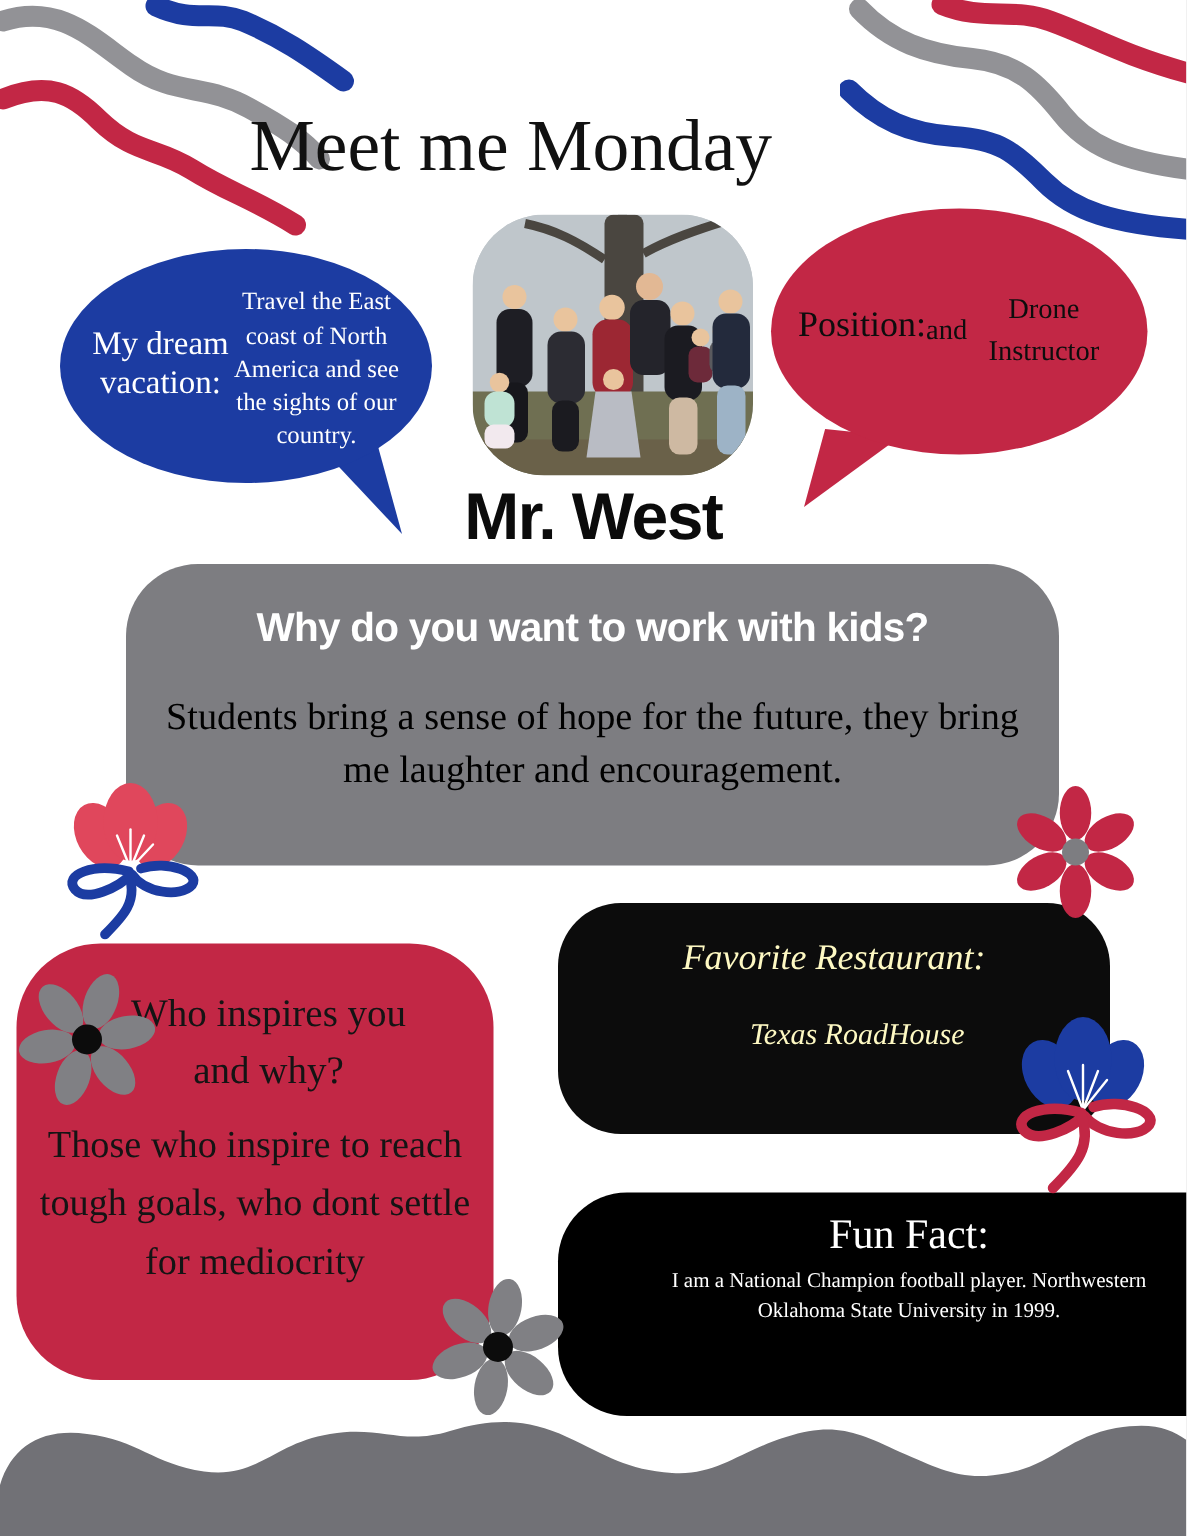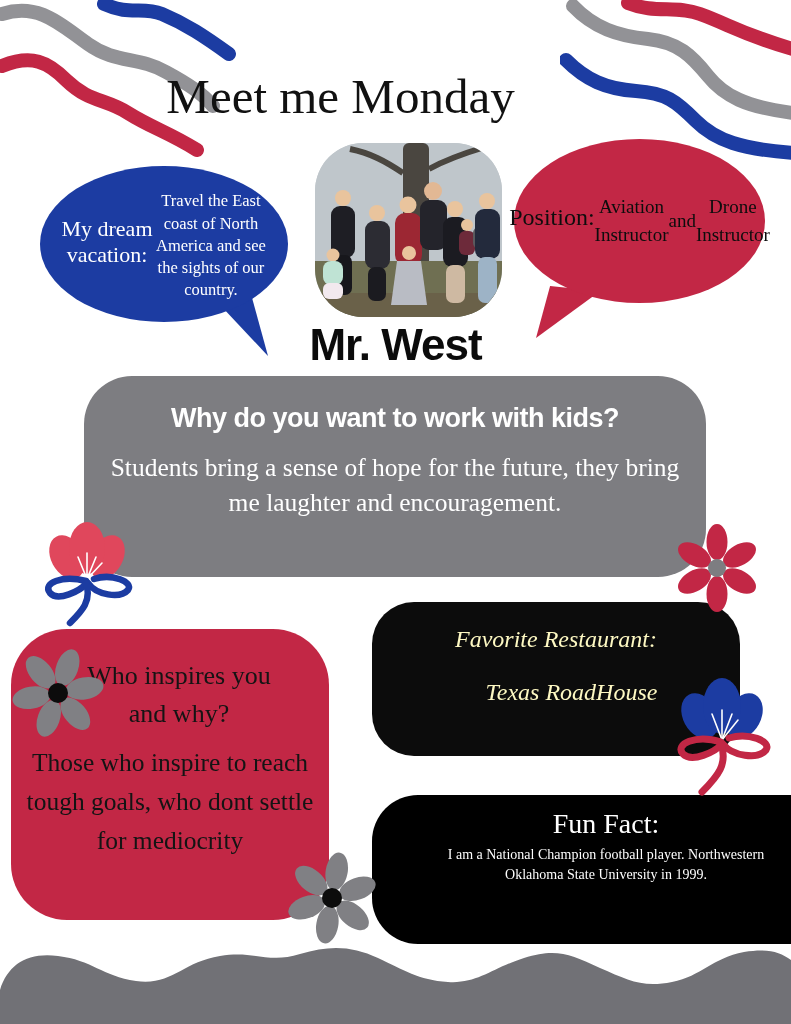--- a/index.html
+++ b/index.html
@@ -58,29 +58,29 @@
   .box-gray {
     left:84px; top:376px; width:622px; height:201px;
     background:#7d7d81; border-radius:48px;
     text-align:center; color:#111; padding-top:27px;
   }
   .box-gray .gh {
     font-family:"Liberation Sans","DejaVu Sans",sans-serif;
     font-weight:800; font-size:27px; letter-spacing:-0.5px; color:#ffffff;
   }
   .box-gray .gb {
-    font-size:25.5px; margin:16px auto 0; width:580px; line-height:1.38; color:#ffffff;
+    font-size:25.5px; margin:26px auto 0; width:580px; line-height:1.38; color:#000000;
   }
   .box-black {
     left:372px; top:602px; width:368px; height:154px;
     background:#0c0c0c; border-radius:42px;
     text-align:center; color:#fef9c3; padding-top:24px;font-style:italic;
   }
   .box-black .kh { font-size:24px; }
-  .box-black .kb { font-size:24px; margin-top:26px;padding-left:31px; }
+  .box-black .kb { font-size:20px; margin-top:26px;padding-left:31px; }
   .box-redbig {
     left:11px; top:629px; width:318px; height:291px;
     background:#c22745; border-radius:56px;
     text-align:center; color:#141414; padding-top:28px;
   }
   .box-redbig .rh { font-size:26px; line-height:1.45; width:225px; margin:0 auto; padding-left:18px; }
   .box-redbig .rb { font-size:25.5px; line-height:1.52; width:300px; margin:12px auto 0; }
   .box-bluebig {
     left:372px; top:795px; width:468px; height:149px;
     background:#000000; border-radius:46px;
@@ -151,21 +151,20 @@
 
   <div class="abs tail-blue"></div>
   <div class="abs bubble-blue">
     <div class="bh">My dream vacation:</div>
     <div class="bb">Travel the East coast of North America and see the sights of our country.</div>
   </div>
 
   <div class="abs tail-red"></div>
   <div class="abs bubble-red">
     <div class="bh">Position:</div>
-    <div class="bl">Aviation Instructor</div>
     <div class="bl">and</div>
     <div class="bl">Drone Instructor</div>
   </div>
 
   <div class="abs teacher-name">Mr. West</div>
 
   <div class="abs box-gray">
     <div class="gh">Why do you want to work with kids?</div>
     <div class="gb">Students bring a sense of hope for the future, they bring me laughter and encouragement.</div>
   </div>

